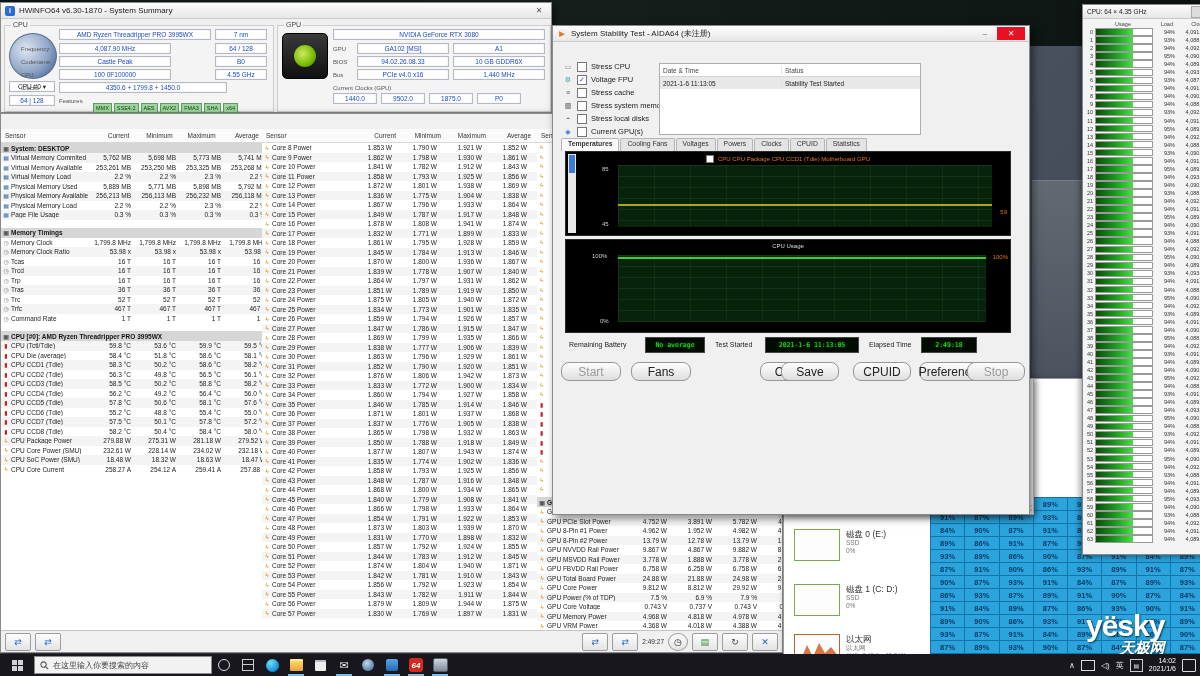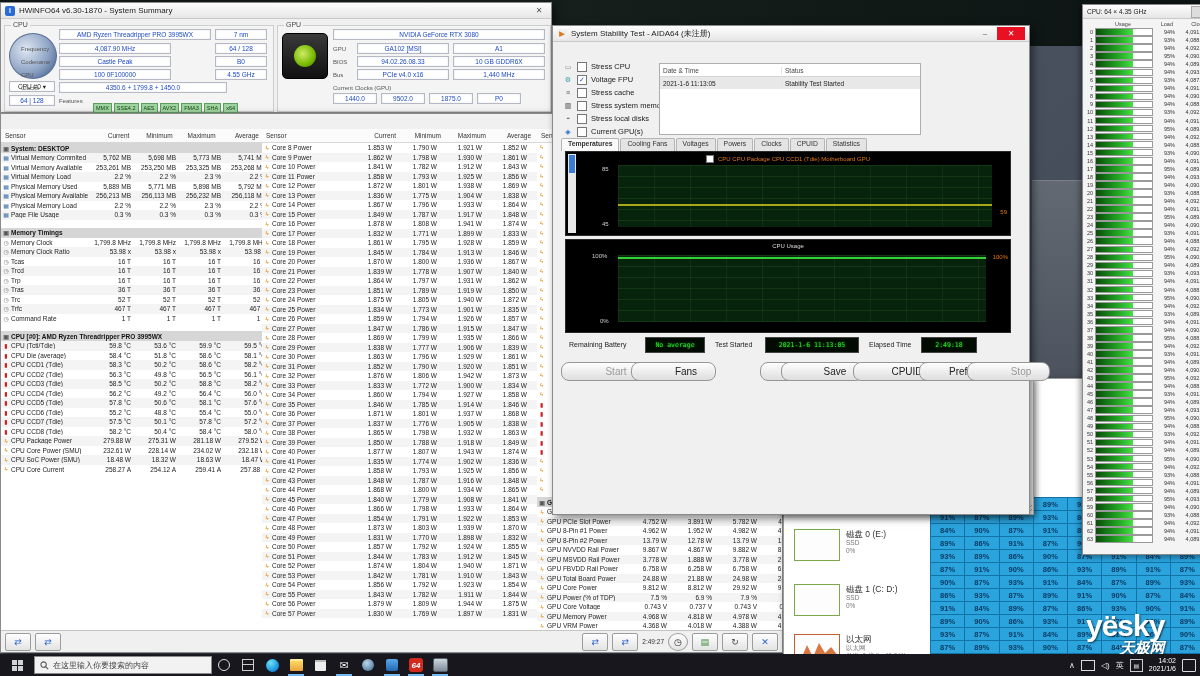--- a/index.html
+++ b/index.html
@@ -59,21 +59,21 @@
   #aida-tabs{position:absolute;left:8px;top:112px;right:8px;height:13px;display:flex;font-size:6.8px;color:#333;}
   .tab{padding:1px 6px 0;border:1px solid #b5b5b5;border-bottom:none;background:#e4e4e4;margin-right:1px;border-radius:2px 2px 0 0;white-space:nowrap;}
   .tab.active{background:#fafafa;font-weight:bold;}
   .gwrap{position:absolute;background:#000;border:1px solid #2a2a2a;}
   .plot{position:absolute;background:#08230b;background-image:repeating-linear-gradient(to bottom,rgba(40,90,40,.35) 0 1px,transparent 1px 11px),repeating-linear-gradient(to right,rgba(40,90,40,.25) 0 1px,transparent 1px 36px);}
   .gline{position:absolute;height:2px;}
   .glabel{position:absolute;font-size:6px;color:#e07818;white-space:nowrap;}
   .gaxis{position:absolute;font-size:6px;color:#cfcfcf;white-space:nowrap;}
   .lcd{background:#020b02;border:1px solid #444;color:#2fe02f;font-family:"DejaVu Sans Mono",monospace;font-size:6.5px;display:inline-flex;align-items:center;justify-content:center;white-space:nowrap;text-shadow:0 0 2px #0a0;}
   .albl{position:absolute;font-size:7px;color:#222;white-space:nowrap;}
-  .abtn{position:absolute;height:17px;background:linear-gradient(#fefefe,#dedede);border:1px solid #979797;border-radius:8px;font-size:10px;color:#222;display:inline-flex;align-items:center;justify-content:center;padding-left:25px;}
+  .abtn{position:absolute;height:17px;background:linear-gradient(#fefefe,#dedede);border:1px solid #979797;border-radius:8px;font-size:12px;color:#222;display:inline-flex;align-items:center;justify-content:center;}
   .abtn.dis{color:#9a9a9a;}
 
   
   #taskman{left:783px;top:378px;width:302px;height:277px;background:#fff;border:1px solid #9a9a9a;z-index:1;}
   .tmitem{position:absolute;left:10px;display:flex;gap:6px;}
   .thumb{width:44px;height:30px;background:#fdfdfd;border:1px solid #7aa84b;flex:none;position:relative;overflow:hidden;}
   .tmtxt{font-size:8.5px;color:#333;line-height:10px;white-space:nowrap;}
   .tmsub{font-size:6.5px;color:#777;line-height:8px;white-space:nowrap;}
 
   #whiteblank{left:780px;top:378px;width:252px;height:135px;background:#fff;border:1px solid #b9b9b9;z-index:4;position:absolute;box-shadow:2px 2px 6px rgba(0,0,0,.35);}

